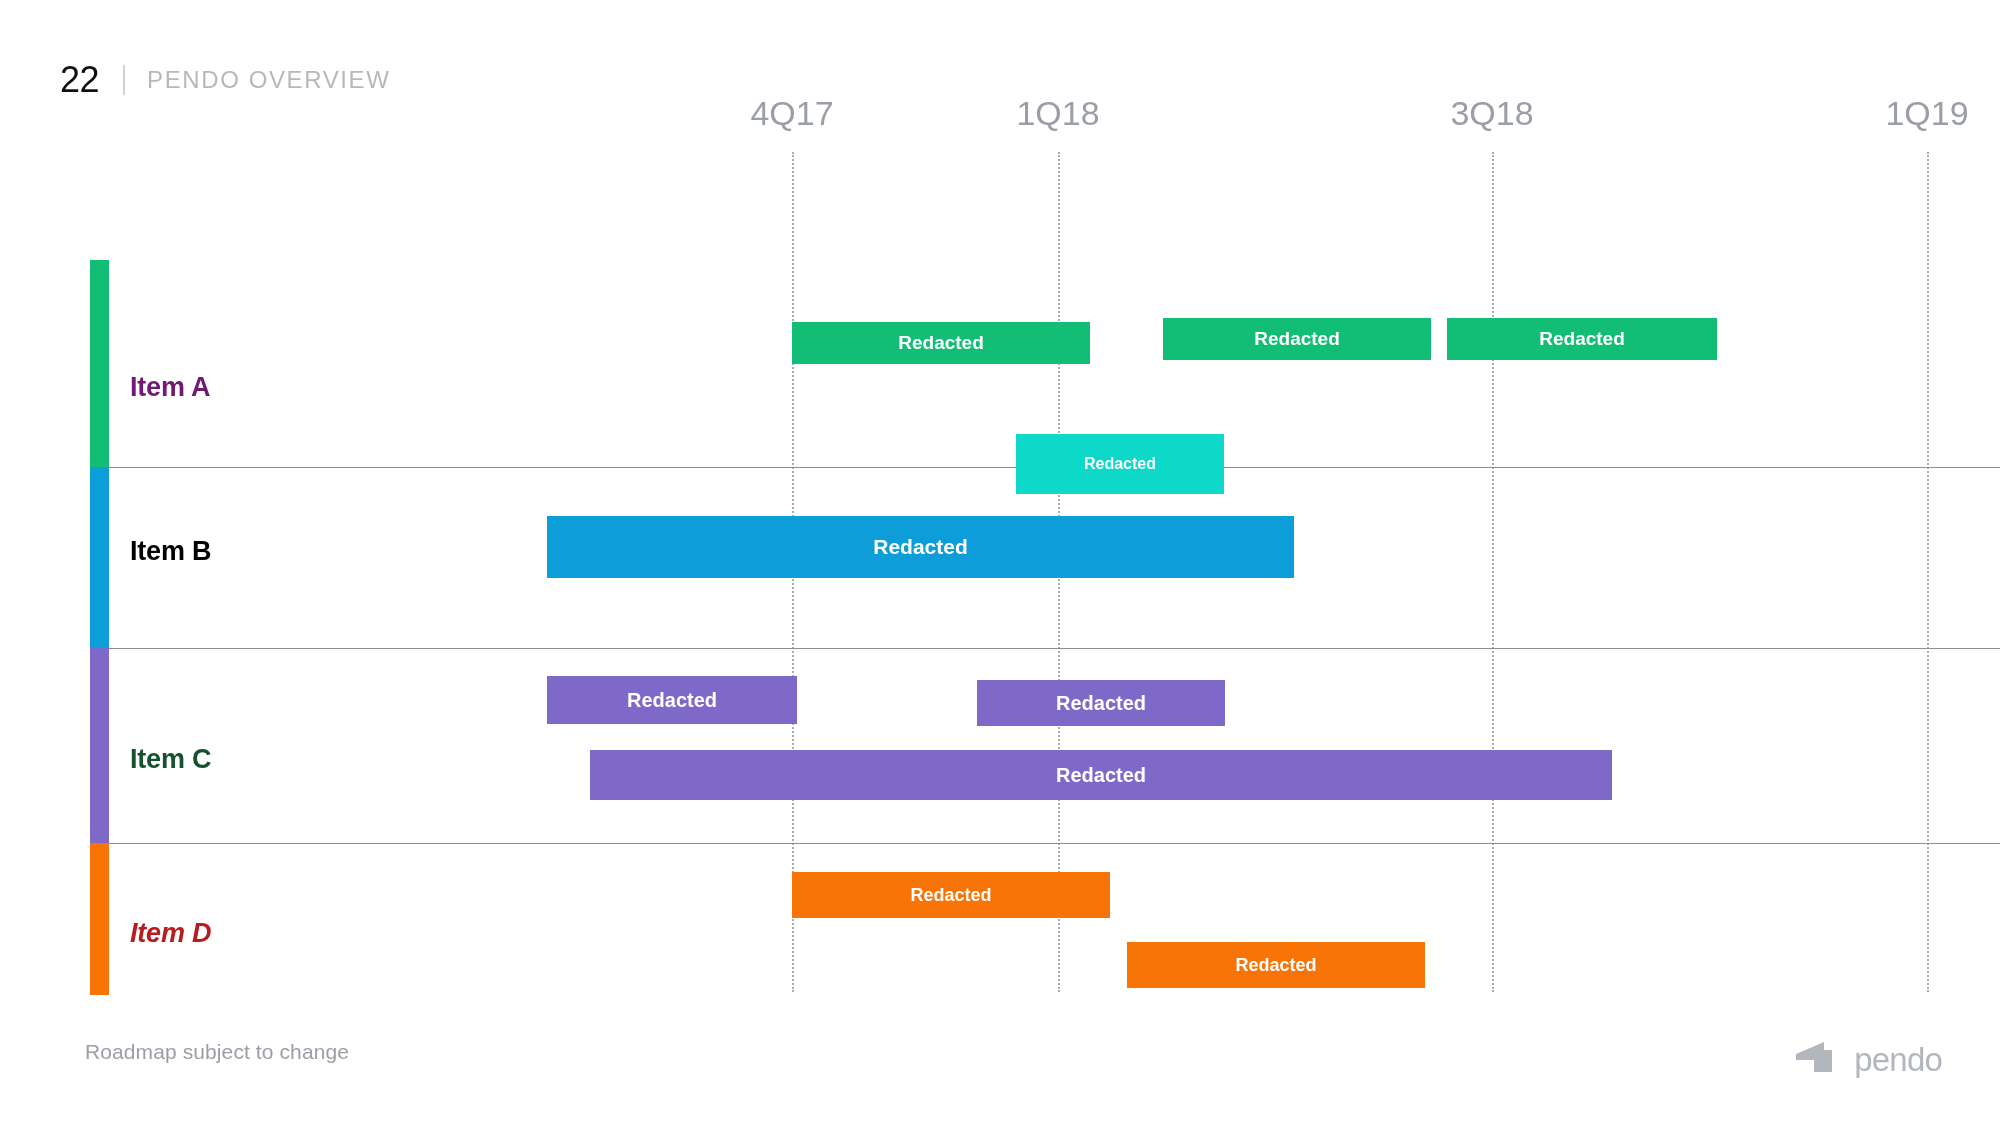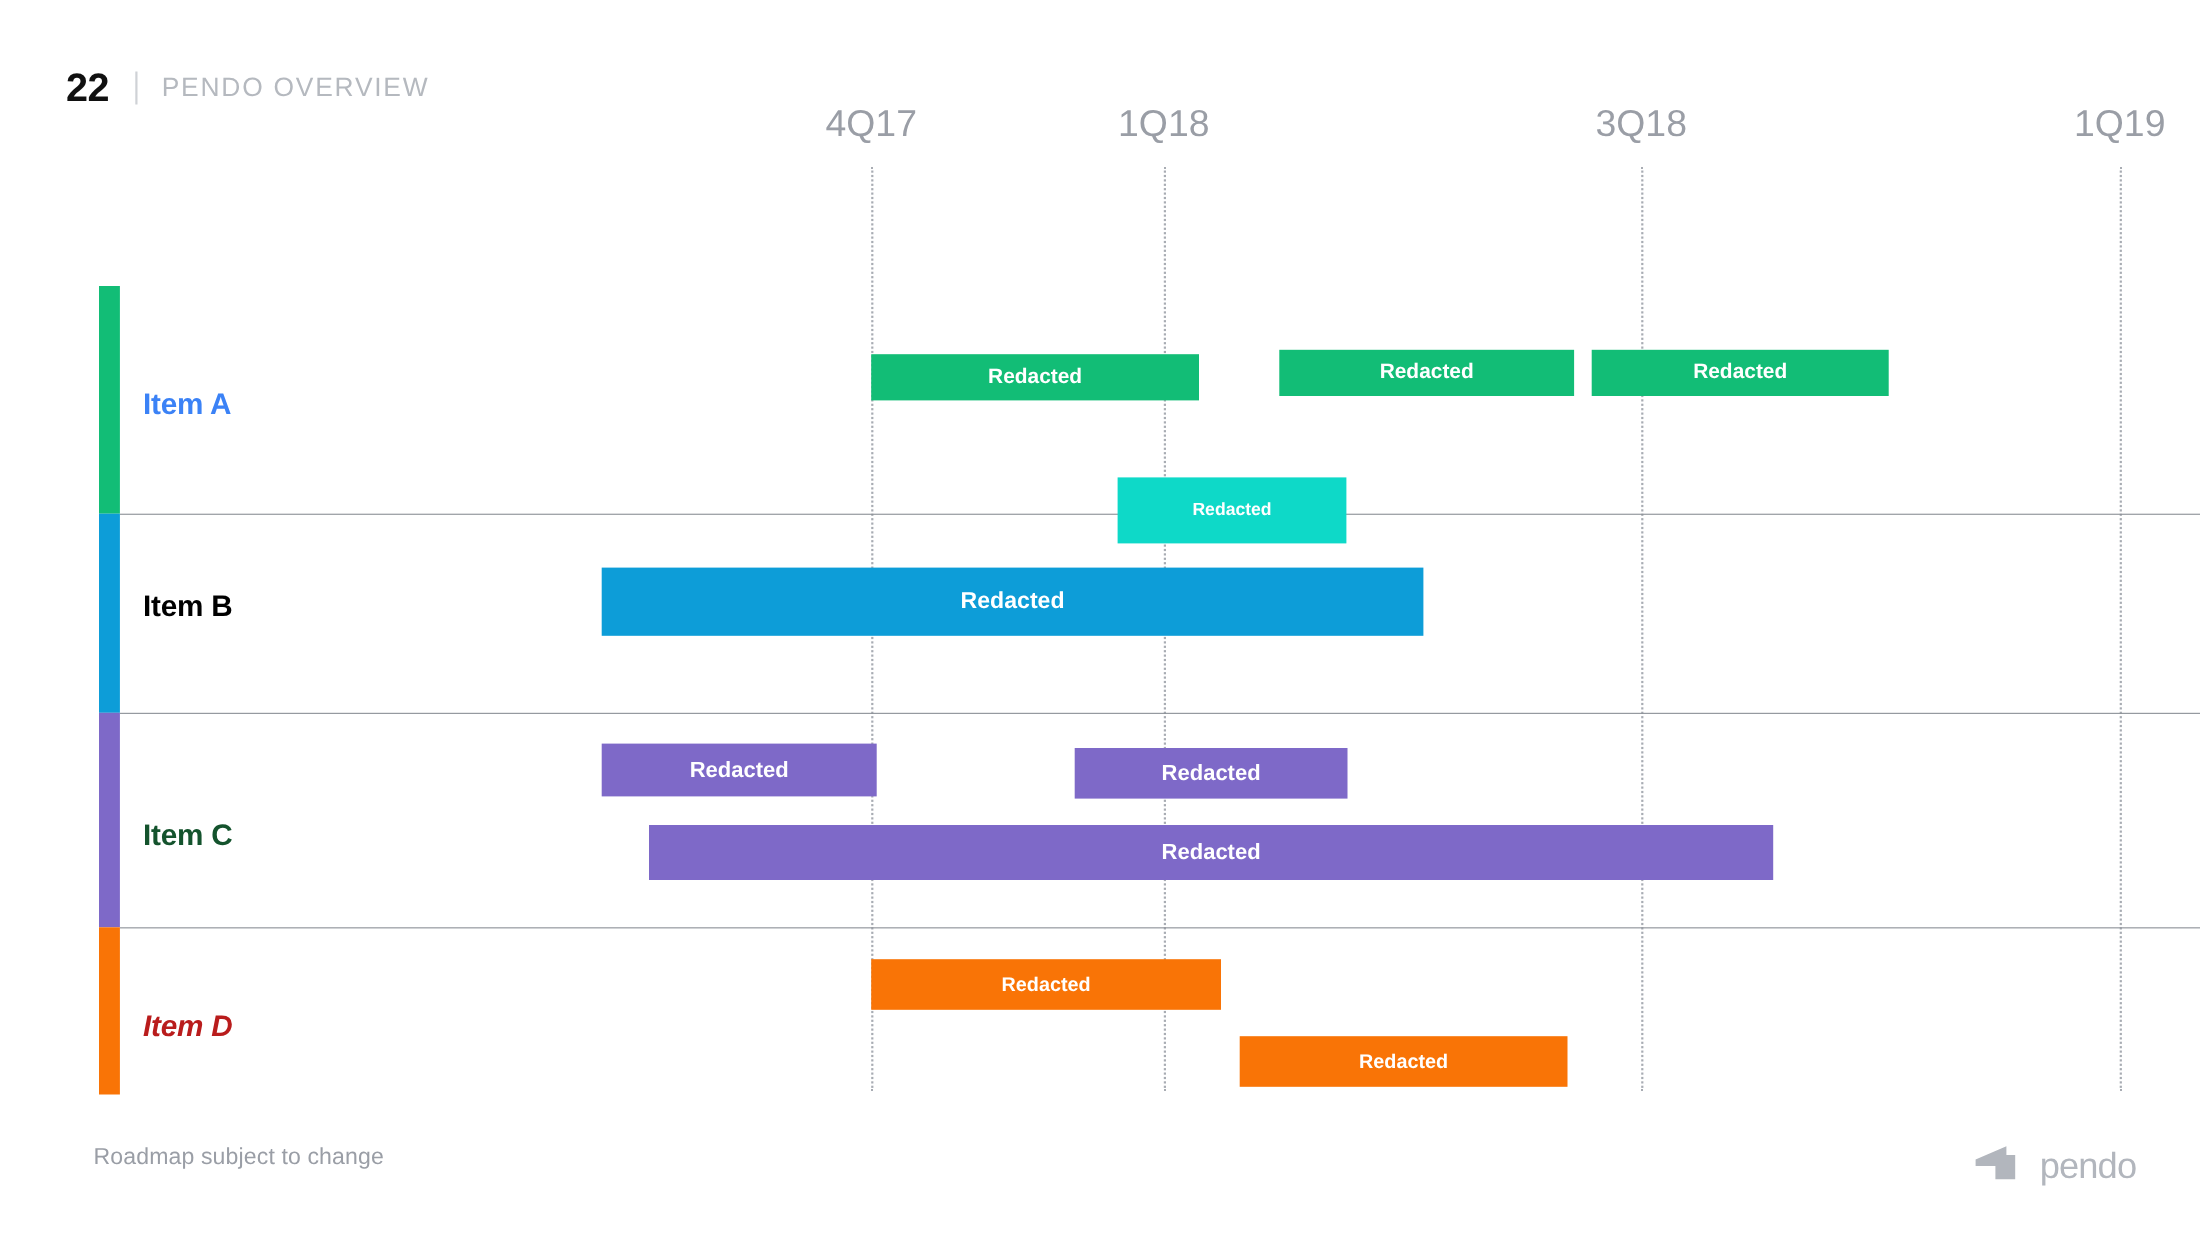--- a/index.html
+++ b/index.html
@@ -24,21 +24,21 @@
   .hdr {
     position: absolute;
     left: 60px;
     top: 62px;
     display: flex;
     align-items: center;
     height: 36px;
   }
   .hdr-num {
     font-size: 36px;
-    font-weight: 700;
+    font-weight: 400;
     color: #101010;
     line-height: 36px;
     letter-spacing: -0.5px;
   }
   .hdr-sep {
     width: 2px;
     height: 30px;
     background: #cfd2d6;
     margin: 0 22px 0 24px;
   }
@@ -161,21 +161,21 @@
       <div class="qlabel" style="left: 792px; top: 94px;">4Q17</div>
       <div class="gridline" style="left: 792px;"></div>
       <div class="qlabel" style="left: 1058px; top: 94px;">1Q18</div>
       <div class="gridline" style="left: 1058px;"></div>
       <div class="qlabel" style="left: 1492px; top: 94px;">3Q18</div>
       <div class="gridline" style="left: 1492px;"></div>
       <div class="qlabel" style="left: 1927px; top: 94px;">1Q19</div>
       <div class="gridline" style="left: 1927px;"></div>
       <div class="spine" style="top: 260px; height: 207px; background: rgb(18, 189, 118);"></div>
       <div class="rowdiv" style="top: 467px; background: rgb(138, 143, 150);"></div>
-      <div class="rowlabel" style="top: 352px; color: #3b82f6;">Item A</div>
+      <div class="rowlabel" style="top: 372px; color: #701a75;">Item A</div>
       <div class="spine" style="top: 467px; height: 181px; background: rgb(13, 157, 216);"></div>
       <div class="rowdiv" style="top: 648px; background: rgb(138, 143, 150);"></div>
       <div class="rowlabel" style="top: 536px; color: #000000;">Item B</div>
       <div class="spine" style="top: 648px; height: 195px; background: rgb(126, 105, 200);"></div>
       <div class="rowdiv" style="top: 843px; background: rgb(138, 143, 150);"></div>
       <div class="rowlabel" style="top: 744px; color: #14532d;">Item C</div>
       <div class="spine" style="top: 843px; height: 152px; background: rgb(249, 116, 6);"></div>
       <div class="rowlabel" style="top: 918px; color: #b91c1c; font-style: italic;">Item D</div>
       <div class="bar" style="left: 792px; top: 322px; width: 298px; height: 42px; background: rgb(18, 189, 118); font-size: 19px;">Redacted</div>
       <div class="bar" style="left: 1163px; top: 318px; width: 268px; height: 42px; background: rgb(18, 189, 118); font-size: 19px;">Redacted</div>

